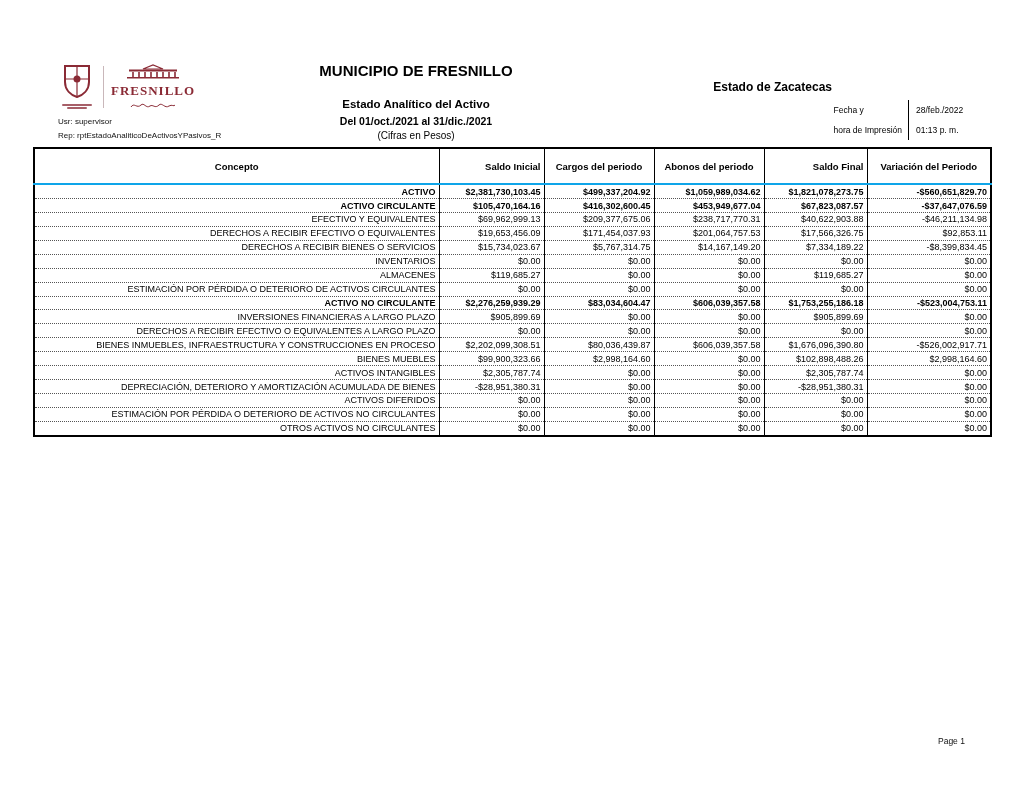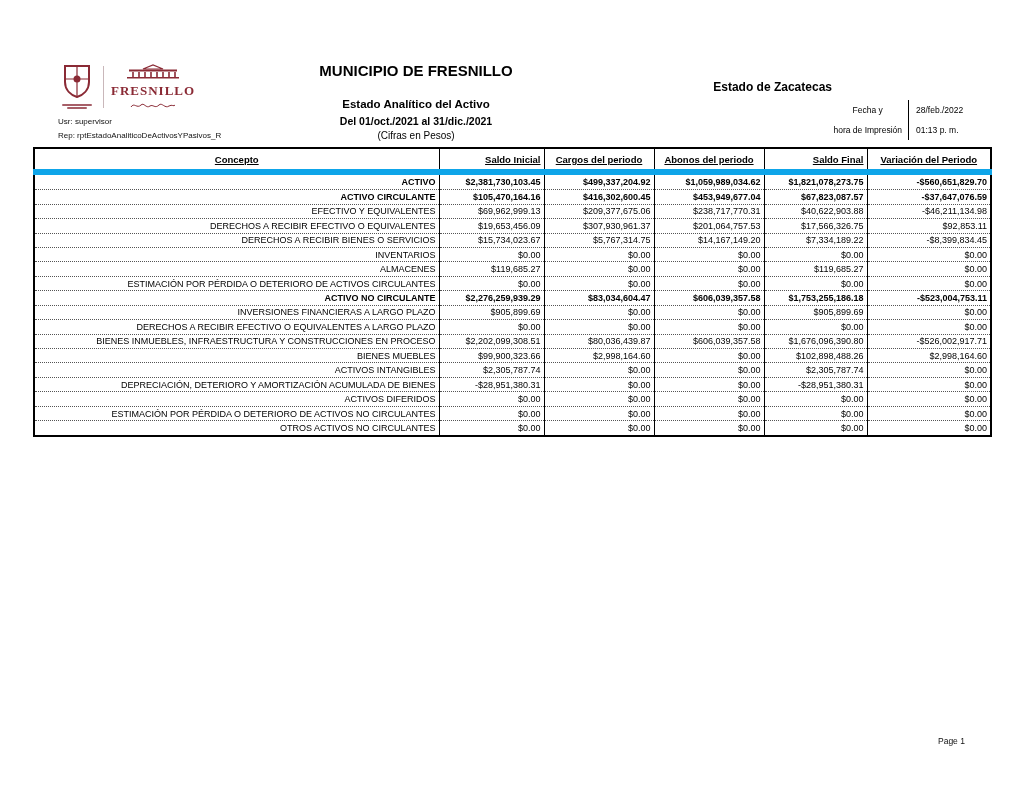--- a/index.html
+++ b/index.html
@@ -21,29 +21,29 @@
 
   .title-block { position: absolute; left: 0; top: 62px; width: 832px; text-align: center; }
   .title-main   { font-size: 15px; font-weight: bold; line-height: 17px; }
   .title-sub1   { font-size: 12px; font-weight: bold; line-height: 17px; text-align: right; }
   .title-sub2   { font-size: 11.5px; font-weight: bold; line-height: 17px; }
   .title-period { font-size: 10.5px; font-weight: bold; line-height: 16px; }
   .title-cifras { font-size: 10px; line-height: 14px; }
 
   .date-block { position: absolute; right: 34px; top: 100px; display: grid;
                 grid-template-columns: auto 82px; font-size: 8.5px; }
-  .date-label { text-align: center; padding: 5px 6px 5px 0; }
+  .date-label { text-align: left; padding: 5px 6px 5px 0; }
   .date-value { border-left: 1px solid #000; padding: 5px 0 5px 7px; }
 
   
   table.report { position: absolute; left: 33px; top: 147px; width: 957px; height: 290px;
                  border-collapse: collapse; table-layout: fixed;
                  border: 2px solid #000; font-size: 9px; }
-  table.report th { font-size: 9.5px; font-weight: bold; border-bottom: 6px solid #0ea5e9;
-                    height: 24px; padding: 0 3px; white-space: nowrap; overflow: hidden; text-decoration: underline; }
+  table.report th { font-size: 9.5px; font-weight: bold; border-bottom: 2px solid #0ea5e9;
+                    height: 36px; padding: 0 3px; white-space: nowrap; overflow: hidden; }
   table.report th + th, table.report td + td { border-left: 1px solid #000; }
   table.report tr:not(:last-child) td { border-bottom: 1px dotted #555; }
   table.report td { padding: 0 3px; white-space: nowrap; overflow: hidden; vertical-align: middle; }
   th.h-center { text-align: center; }
   th.h-right  { text-align: right; }
   td.c-cell { text-align: right; }
   td.c-cell.lvl0 { padding-left: 3px; }
   td.c-cell.lvl1 { padding-left: 24px; }
   td.v-cell { text-align: right; }
   tr.bold-row td { font-weight: bold; }
@@ -144,21 +144,21 @@
         <td class="c-cell lvl1">EFECTIVO Y EQUIVALENTES</td>
         <td class="v-cell">$69,962,999.13</td>
         <td class="v-cell">$209,377,675.06</td>
         <td class="v-cell">$238,717,770.31</td>
         <td class="v-cell">$40,622,903.88</td>
         <td class="v-cell">-$46,211,134.98</td>
       </tr>
       <tr>
         <td class="c-cell lvl1">DERECHOS A RECIBIR EFECTIVO O EQUIVALENTES</td>
         <td class="v-cell">$19,653,456.09</td>
-        <td class="v-cell">$307,930,961.37</td>
+        <td class="v-cell">$171,454,037.93</td>
         <td class="v-cell">$201,064,757.53</td>
         <td class="v-cell">$17,566,326.75</td>
         <td class="v-cell">$92,853.11</td>
       </tr>
       <tr>
         <td class="c-cell lvl1">DERECHOS A RECIBIR BIENES O SERVICIOS</td>
         <td class="v-cell">$15,734,023.67</td>
         <td class="v-cell">$5,767,314.75</td>
         <td class="v-cell">$14,167,149.20</td>
         <td class="v-cell">$7,334,189.22</td>

